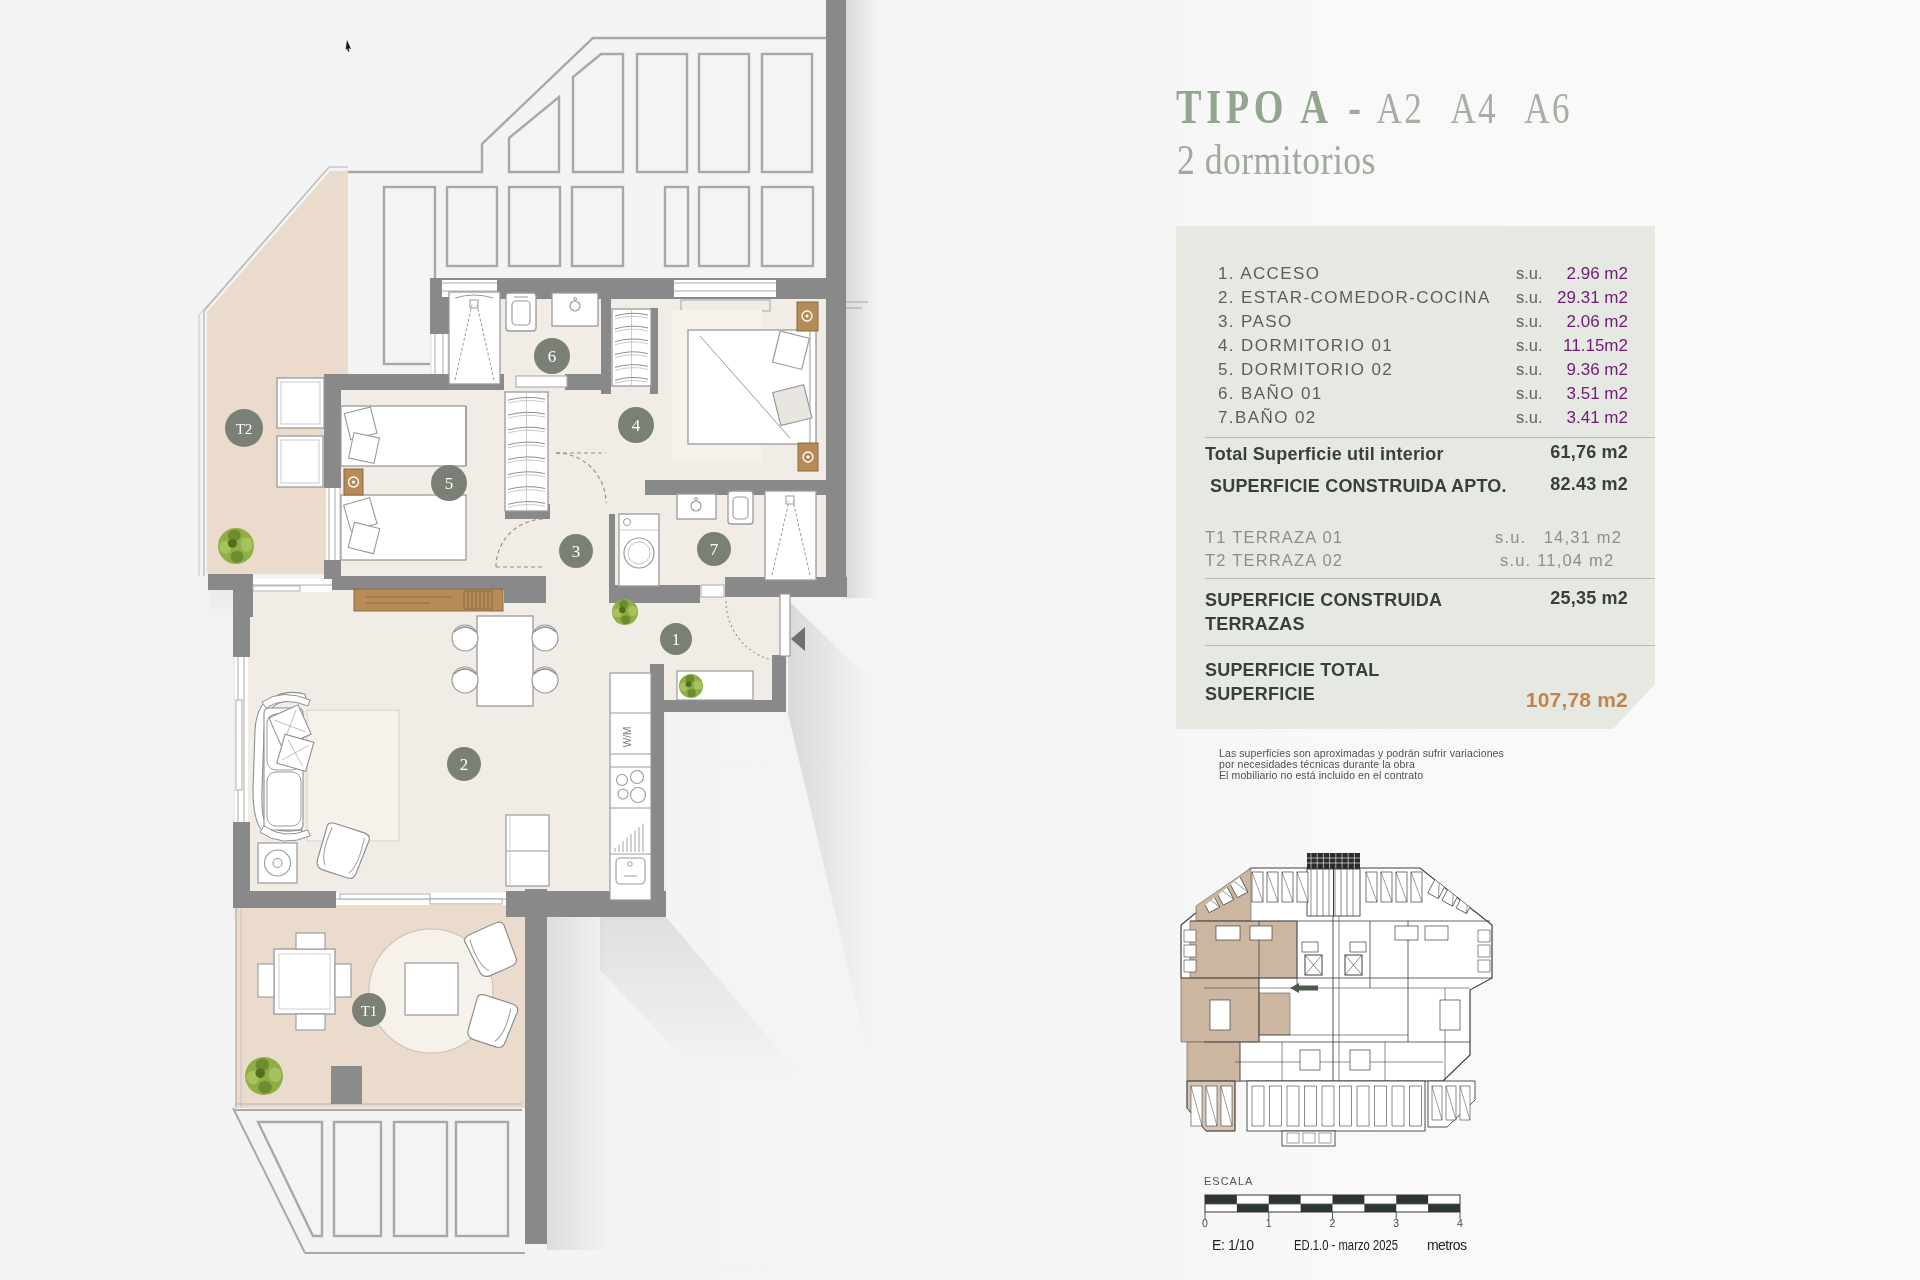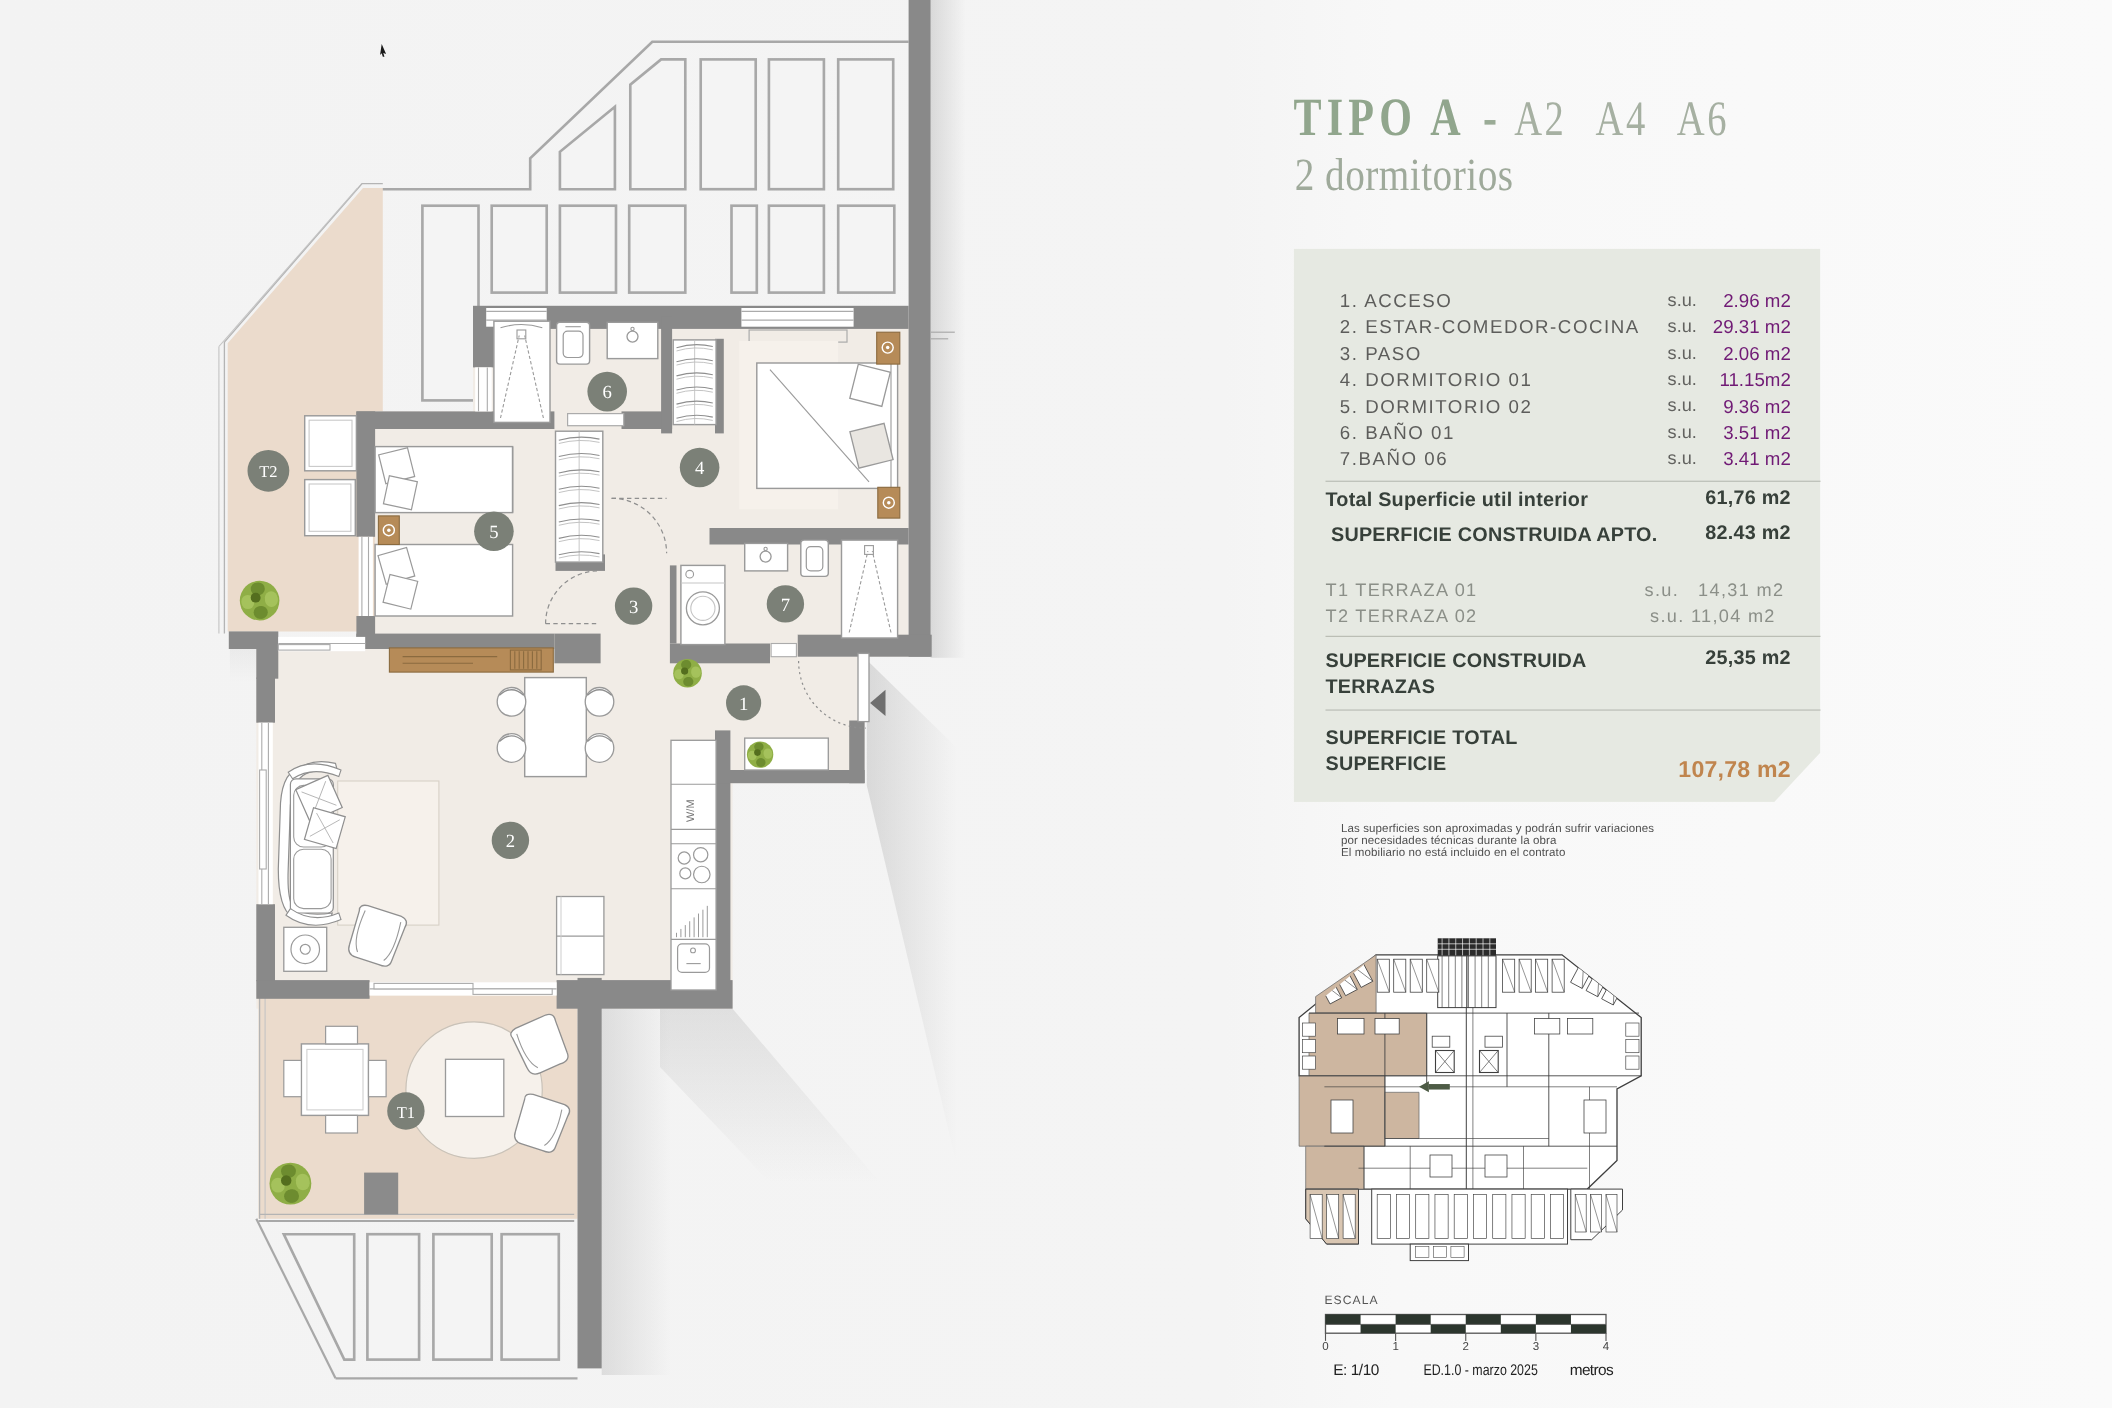--- a/index.html
+++ b/index.html
@@ -632,21 +632,21 @@
 <div class="abs ttl3" style="left:1177px;top:136px;">2 dormitorios</div>
 
 <div class="abs panel" style="left:1176px;top:226px;width:479px;height:503px;"></div>
 
 <div class="row" style="left:1218px;top:264px;">1. ACCESO</div>
 <div class="row" style="left:1218px;top:288px;">2. ESTAR-COMEDOR-COCINA</div>
 <div class="row" style="left:1218px;top:312px;">3. PASO</div>
 <div class="row" style="left:1218px;top:336px;">4. DORMITORIO 01</div>
 <div class="row" style="left:1218px;top:360px;">5. DORMITORIO 02</div>
 <div class="row" style="left:1218px;top:384px;">6. BAÑO 01</div>
-<div class="row" style="left:1218px;top:408px;">7.BAÑO 06</div>
+<div class="row" style="left:1218px;top:408px;">7.BAÑO 02</div>
 
 <div class="rcap" style="left:1516px;top:264px;">s.u.</div>
 <div class="rval" style="left:1550px;top:264px;width:78px;">2.96 m2</div>
 <div class="rcap" style="left:1516px;top:288px;">s.u.</div>
 <div class="rval" style="left:1550px;top:288px;width:78px;">29.31 m2</div>
 <div class="rcap" style="left:1516px;top:312px;">s.u.</div>
 <div class="rval" style="left:1550px;top:312px;width:78px;">2.06 m2</div>
 <div class="rcap" style="left:1516px;top:336px;">s.u.</div>
 <div class="rval" style="left:1550px;top:336px;width:78px;">11.15m2</div>
 <div class="rcap" style="left:1516px;top:360px;">s.u.</div>

